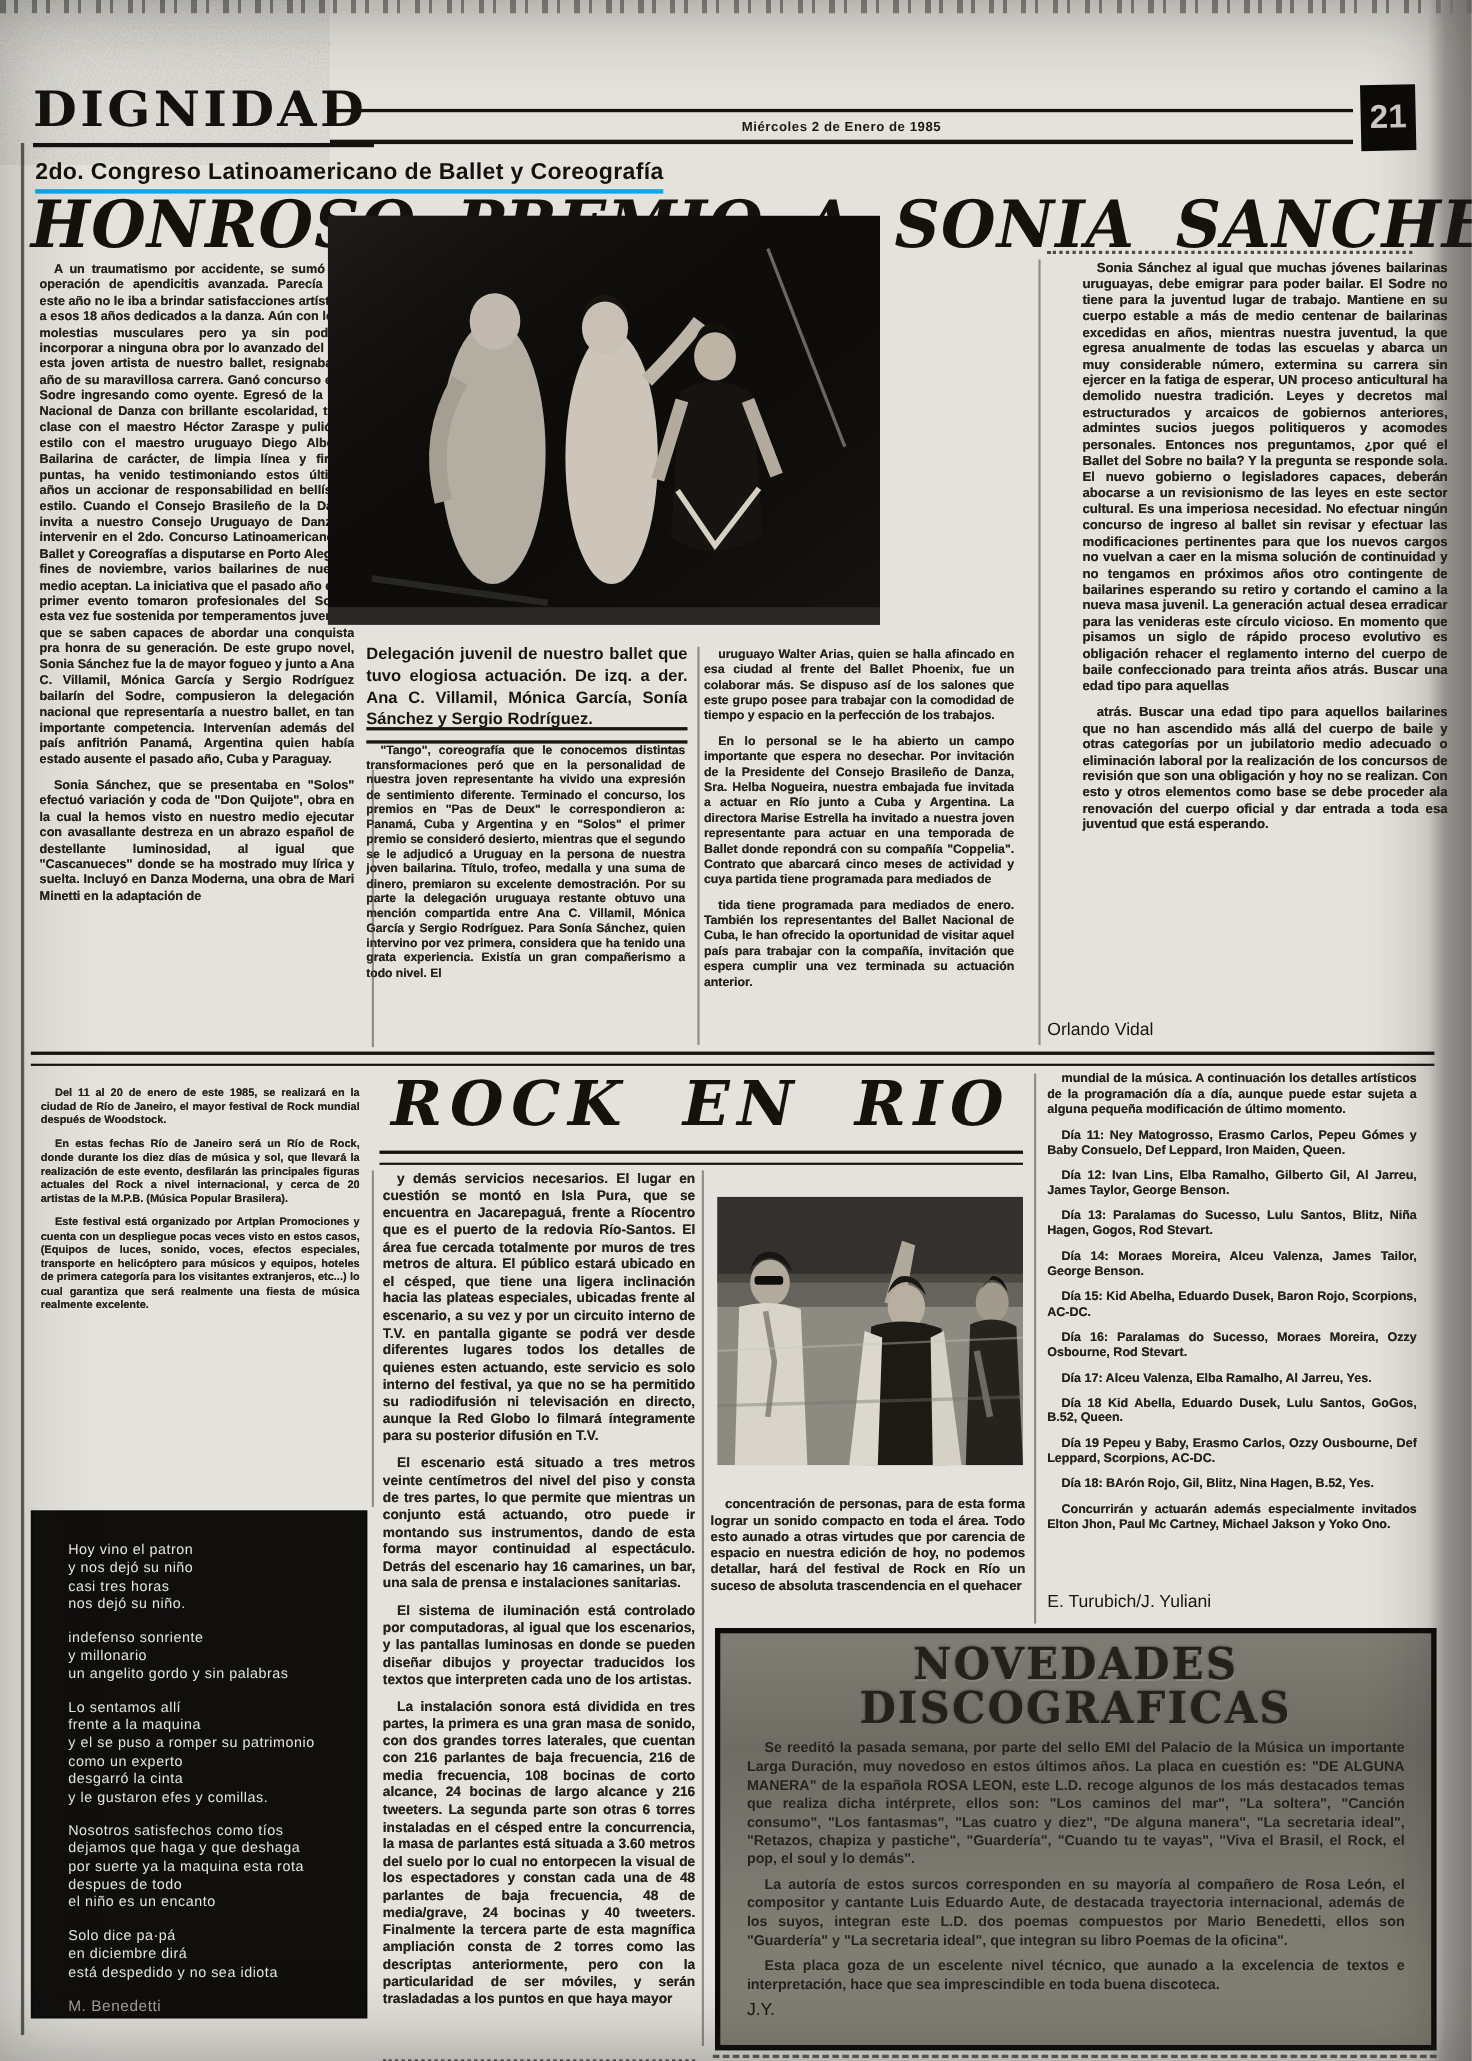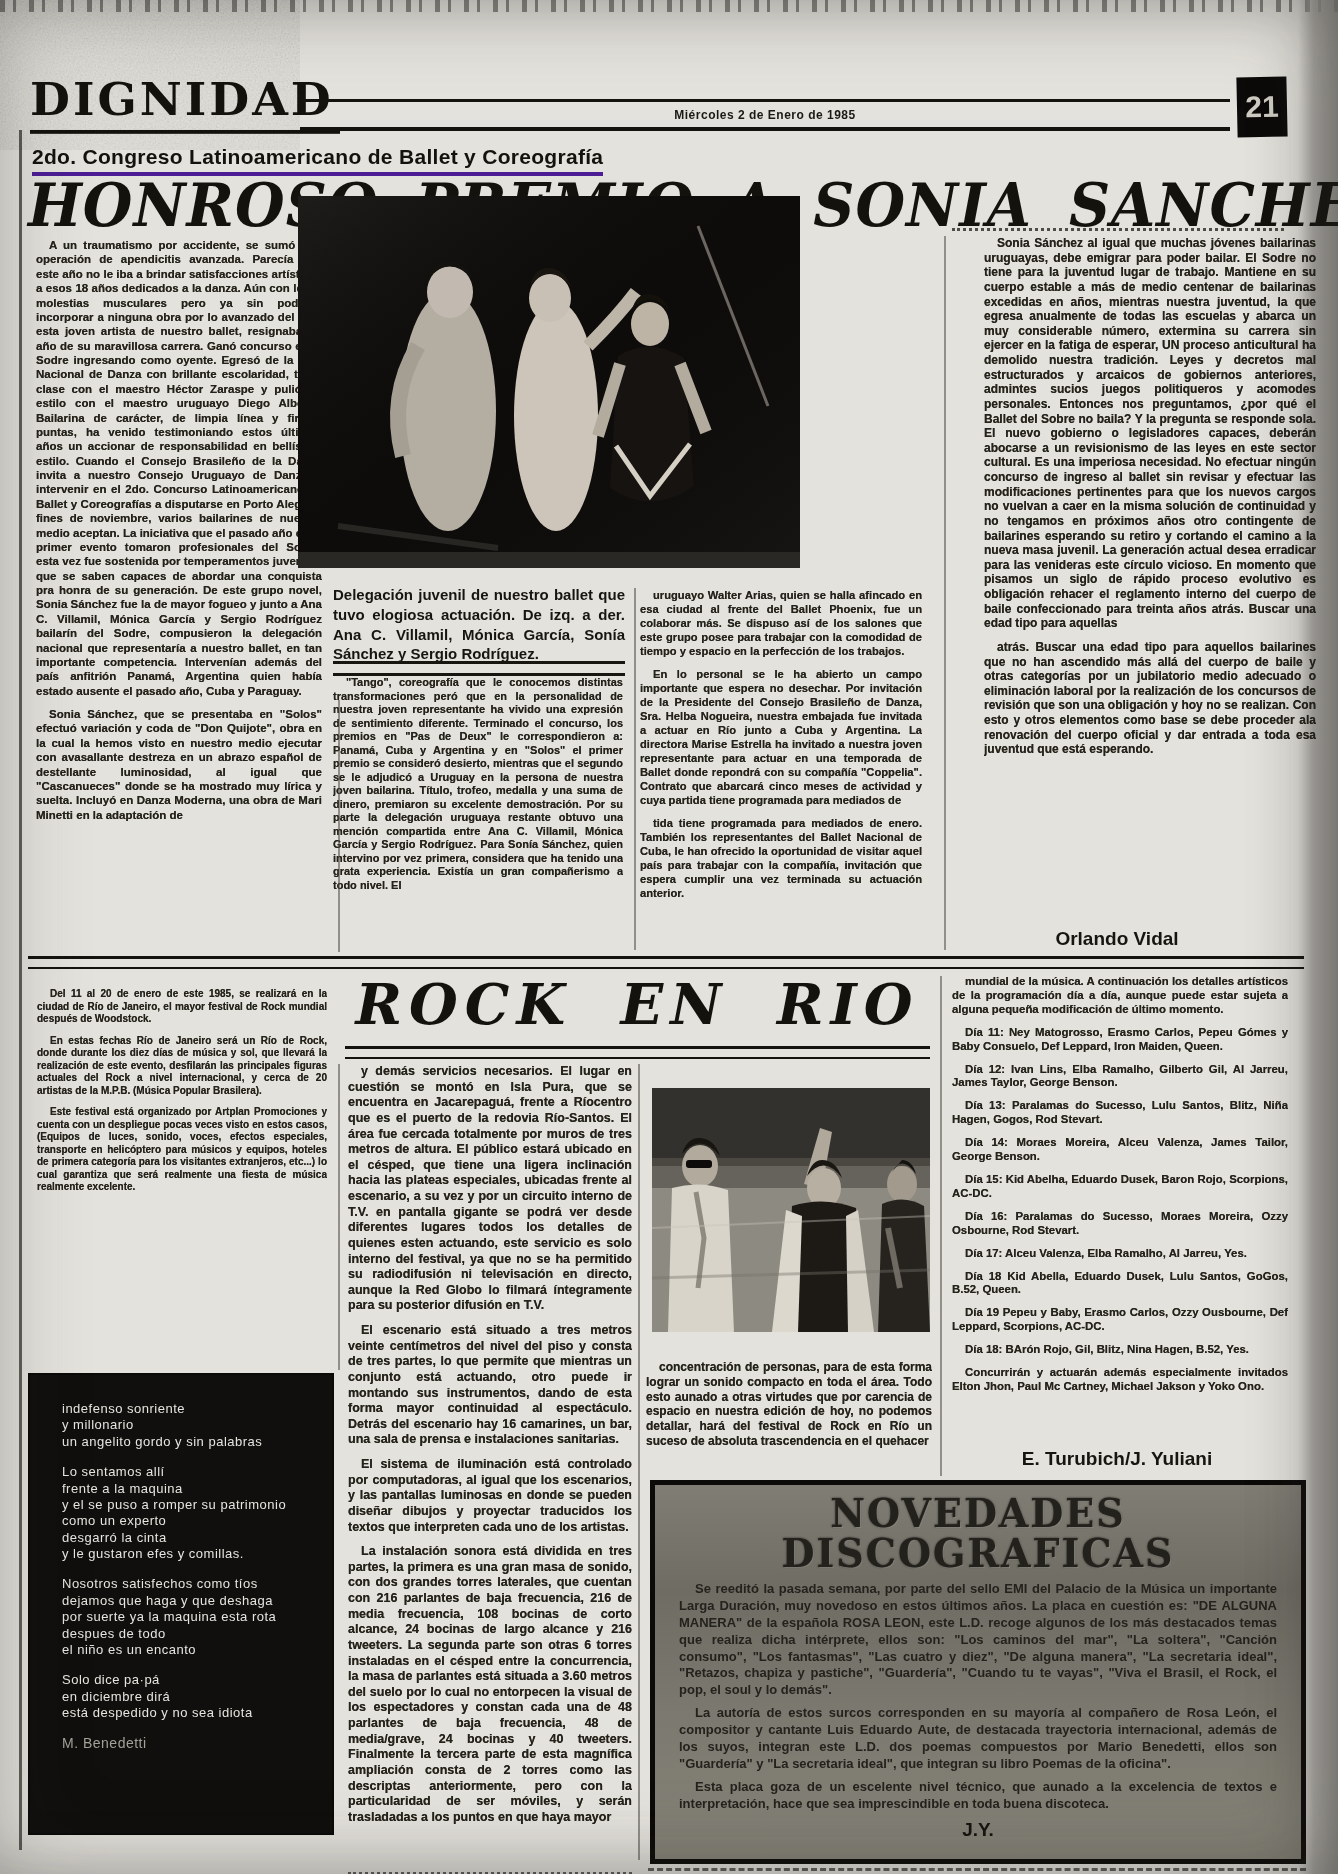--- a/index.html
+++ b/index.html
@@ -22,42 +22,42 @@
     font-size:46px;letter-spacing:3px;color:#14120d;line-height:1;
     border-bottom:4px solid #14120d;padding:0 6px 9px 0;transform:scaleY(.96);}
   .head-rules{left:300px;top:99px;width:930px;height:25px;
     border-top:3px solid #15130e;border-bottom:4px solid #15130e;
     display:flex;align-items:center;justify-content:center;}
   .issue-date{font-weight:700;font-size:12px;letter-spacing:.5px;color:#1b1913;}
   .page-num{left:1237px;top:77px;width:50px;height:60px;background:#0c0b0a;
     color:#cfccc4;font-size:30px;font-weight:700;display:flex;align-items:center;
     justify-content:center;transform:rotate(-1.2deg);}
   .kicker{left:32px;top:145px;font-size:21px;font-weight:700;letter-spacing:.3px;
-    color:#14120d;border-bottom:4px solid #4c1d95;padding-bottom:3px;display:inline-block;}
+    color:#14120d;border-bottom:4px solid #0ea5e9;padding-bottom:3px;display:inline-block;}
   .headline{left:28px;top:176px;width:1284px;font-family:"DejaVu Serif",serif;
     font-style:italic;font-weight:bold;font-size:57px;line-height:1;color:#14120d;
     letter-spacing:1px;word-spacing:16px;white-space:nowrap;transform:scaleY(1.04);}
   
   .col{font-weight:700;text-align:justify;color:#242219;overflow:hidden;
     text-shadow:0 0 .5px rgba(30,28,24,.75);}
   .col p{margin:0 0 9px;text-indent:13px;}
   .c-b1{left:36px;top:238px;width:286px;height:714px;font-size:11.5px;line-height:1.25;}
   .c-b2{left:333px;top:676px;width:290px;height:282px;font-size:11px;line-height:1.23;}
   .c-b3{left:640px;top:588px;width:282px;height:366px;font-size:11.2px;line-height:1.25;}
   .c-b4{left:952px;top:236px;width:332px;height:688px;font-size:12px;line-height:1.22;margin-left:32px;}
   .c-r1{left:37px;top:988px;width:290px;height:382px;font-size:10px;line-height:1.25;}
   .c-r2{left:348px;top:1064px;width:284px;height:800px;font-size:12.5px;line-height:1.25;}
   .c-r3{left:646px;top:1340px;width:286px;height:132px;font-size:12px;line-height:1.23;margin-top:20px;}
   .c-r4{left:952px;top:975px;width:336px;height:468px;font-size:11.4px;line-height:1.22;}
   .caption{left:333px;top:585px;width:292px;font-size:15px;line-height:1.32;
     font-weight:700;color:#17150f;text-align:justify;}
   .caption-rule{left:333px;top:661px;width:292px;height:9px;
     border-top:3px solid #17150f;border-bottom:3px solid #17150f;}
   .dotted-rule{left:952px;top:228px;width:332px;border-top:3px dotted #2b2923;opacity:.8;}
-  .byline{font-size:19px;font-weight:700;color:#17150f;text-align:center;}
+  .byline{font-size:16px;font-weight:400;color:#17150f;text-align:left;}
   .bl-ballet{left:952px;top:928px;width:330px;}
   .bl-rock{left:952px;top:1448px;width:330px;}
   .divider{left:28px;top:956px;width:1276px;height:8px;
     border-top:3px solid #15130e;border-bottom:2px solid #15130e;}
   
   .photo-ballet{left:298px;top:196px;width:502px;height:372px;}
   .photo-rock{left:652px;top:1088px;width:278px;height:244px;}
   .photo-ballet svg,.photo-rock svg{display:block;width:100%;height:100%;}
   
   .rock-head{left:345px;top:974px;width:585px;text-align:center;
@@ -229,20 +229,24 @@
     <p>Día 16: Paralamas do Sucesso, Moraes Moreira, Ozzy Osbourne, Rod Stevart.</p>
     <p>Día 17: Alceu Valenza, Elba Ramalho, Al Jarreu, Yes.</p>
     <p>Día 18 Kid Abella, Eduardo Dusek, Lulu Santos, GoGos, B.52, Queen.</p>
     <p>Día 19 Pepeu y Baby, Erasmo Carlos, Ozzy Ousbourne, Def Leppard, Scorpions, AC-DC.</p>
     <p>Día 18: BArón Rojo, Gil, Blitz, Nina Hagen, B.52, Yes.</p>
     <p>Concurrirán y actuarán además especialmente invitados Elton Jhon, Paul Mc Cartney, Michael Jakson y Yoko Ono.</p>
   </div>
   <div class="abs byline bl-rock">E. Turubich/J. Yuliani</div>
 
   <div class="abs poem">
+    <p class="stanza">Hoy vino el patron
+y nos dejó su niño
+casi tres horas
+nos dejó su niño.</p>
     <p class="stanza">indefenso sonriente
 y millonario
 un angelito gordo y sin palabras</p>
     <p class="stanza">Lo sentamos allí
 frente a la maquina
 y el se puso a romper su patrimonio
 como un experto
 desgarró la cinta
 y le gustaron efes y comillas.</p>
     <p class="stanza">Nosotros satisfechos como tíos

